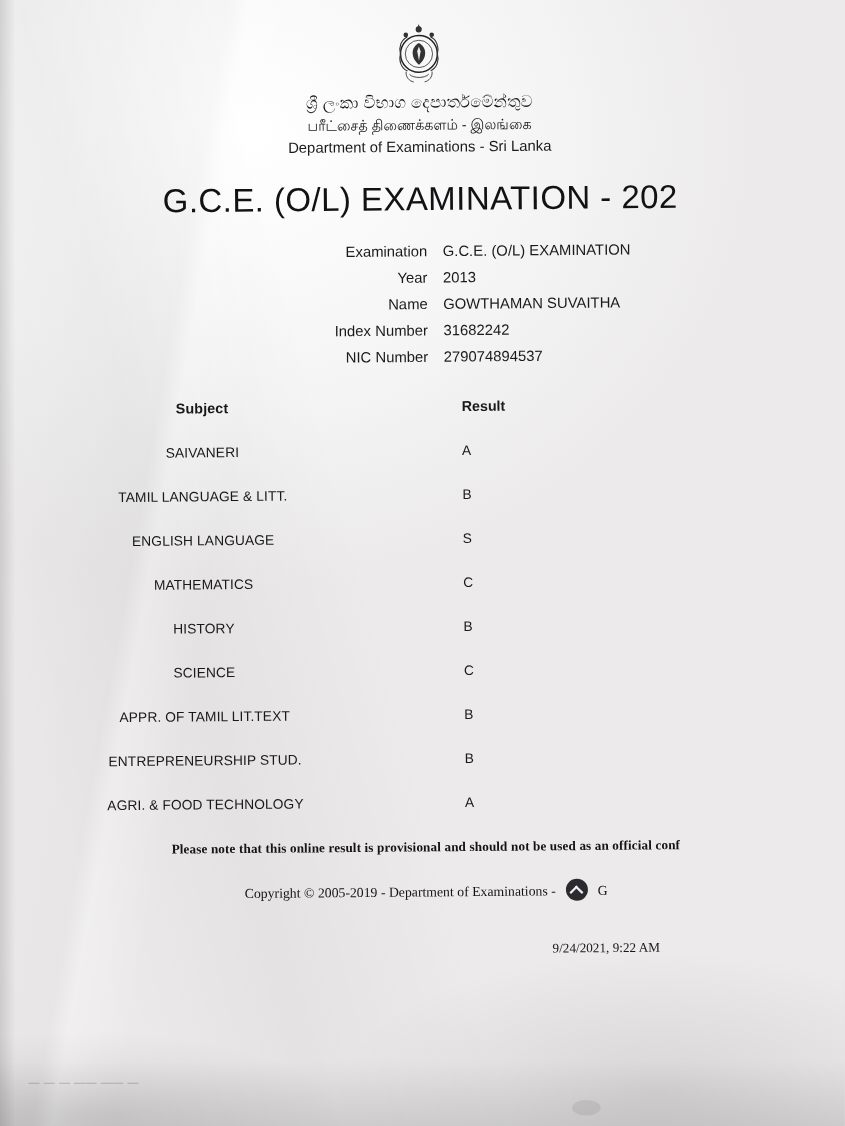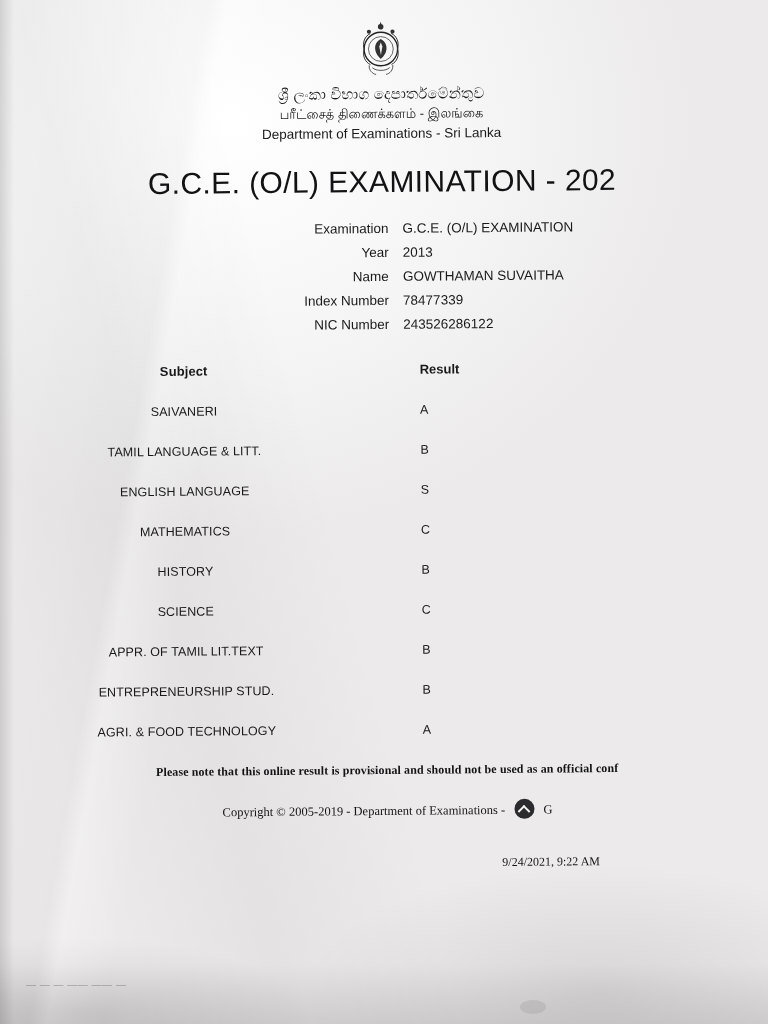--- a/index.html
+++ b/index.html
@@ -272,25 +272,25 @@
     <div class="info-row">
       <div class="info-label">Year</div>
       <div class="info-value">2013</div>
     </div>
     <div class="info-row">
       <div class="info-label">Name</div>
       <div class="info-value">GOWTHAMAN SUVAITHA</div>
     </div>
     <div class="info-row">
       <div class="info-label">Index Number</div>
-      <div class="info-value">78477339</div>
+      <div class="info-value">31682242</div>
     </div>
     <div class="info-row">
       <div class="info-label">NIC Number</div>
-      <div class="info-value">243526286122</div>
+      <div class="info-value">279074894537</div>
     </div>
   </div>
 
   <div class="results">
     <div class="res-head">
       <div class="col-subject">Subject</div>
       <div class="col-result">Result</div>
     </div>
 
     <div class="res-row">

